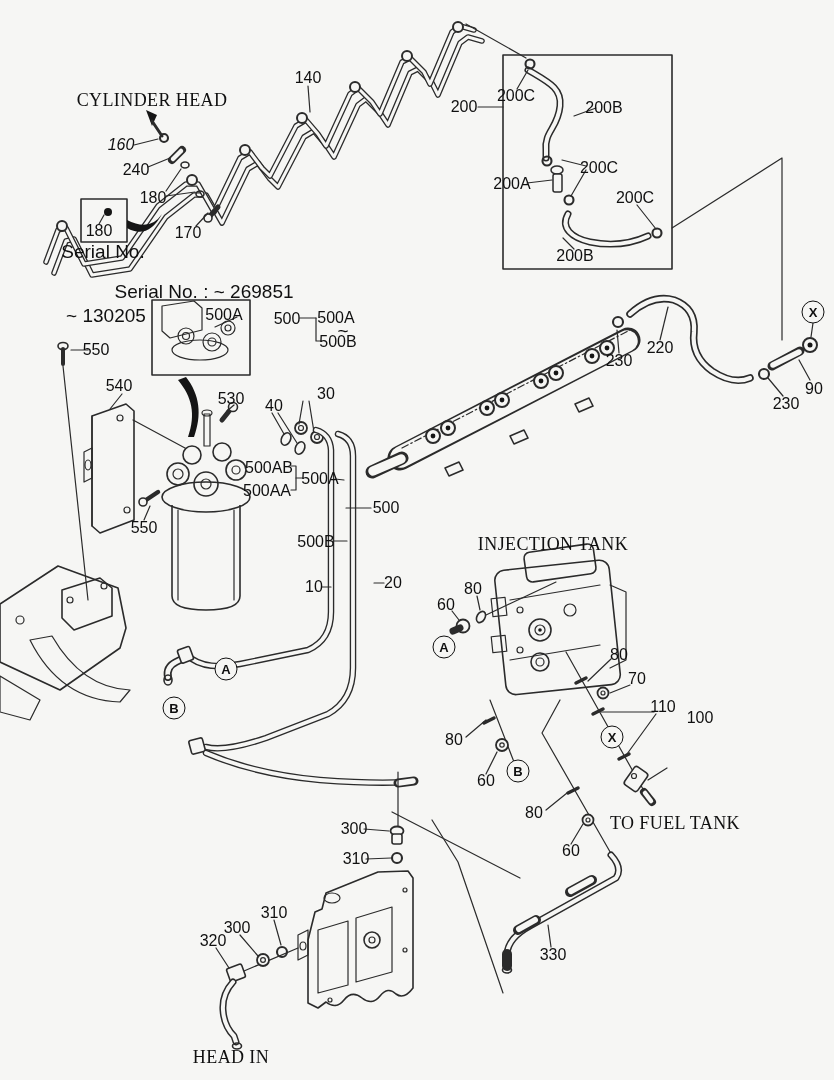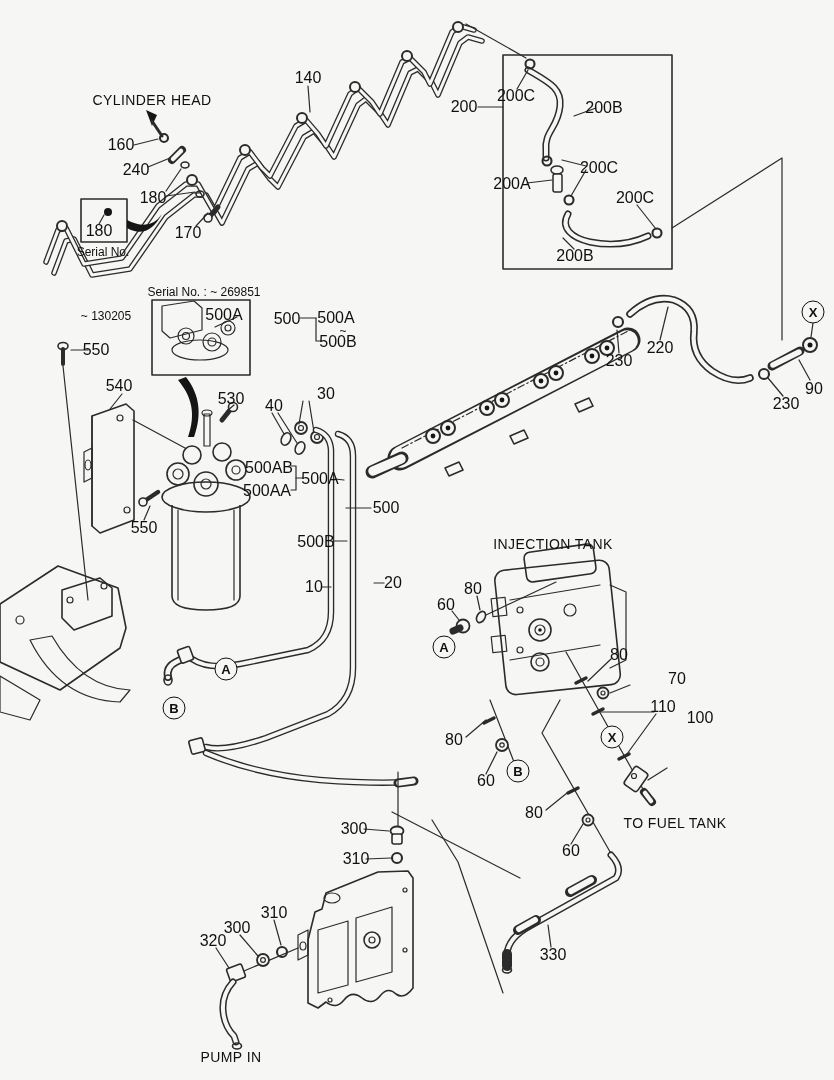--- a/index.html
+++ b/index.html
@@ -7,22 +7,22 @@
   .canvas{position:relative;width:834px;height:1080px;background:#f6f6f4;overflow:hidden;}
   svg{position:absolute;left:0;top:0;}
   .t{stroke:#2b2b2b;stroke-width:1.2;fill:none;stroke-linecap:round;stroke-linejoin:round;}
   .t15{stroke:#2b2b2b;stroke-width:1.6;fill:none;stroke-linejoin:round;}
   .t2{stroke:#2b2b2b;stroke-width:2.1;fill:none;}
   .pk{stroke:#2b2b2b;fill:none;stroke-linecap:round;stroke-linejoin:round;}
   .pw{stroke:#f6f6f4;fill:none;stroke-linecap:round;stroke-linejoin:round;}
   .ring{fill:#f6f6f4;stroke:#2b2b2b;}
   .solid{fill:#151515;stroke:none;}
   .label{position:absolute;transform:translate(-50%,-50%);font-size:16px;color:#101010;white-space:nowrap;z-index:5;}
-  .caption{font-size:14px;letter-spacing:.4px;}
-  .serial{font-size:12px;text-align:right;}
+  .caption{font-size:18px;letter-spacing:.4px;font-family:Liberation Serif, serif;}
+  .serial{font-size:19px;text-align:right;}
   .circled{position:absolute;transform:translate(-50%,-50%);width:21px;height:21px;border:1.7px solid #101010;
            border-radius:50%;background:#f6f6f4;display:flex;align-items:center;justify-content:center;
            font-size:13px;font-weight:bold;color:#101010;z-index:6;}
 </style>
 </head>
 <body>
 
 <div class="canvas">
 <svg width="834" height="1080" viewBox="0 0 834 1080">
   <defs>
@@ -344,21 +344,21 @@
     <path class="pw" stroke-width="4" d="M233,982 Q222,994 223,1010 Q224,1026 234,1036 L236,1042"></path>
     <ellipse class="t15" cx="237" cy="1046" rx="4.5" ry="3"></ellipse>
     <line class="t" x1="274" y1="920" x2="281" y2="945"></line>
     <line class="t" x1="240" y1="935" x2="258" y2="956"></line>
     <line class="t" x1="216" y1="948" x2="229" y2="968"></line>
   </g>
 </svg>
 
 <div>
       <div class="label caption" style="left: 152px; top: 100px;">CYLINDER HEAD</div>
-      <div class="label" style="left: 121px; top: 145px;">160</div>
+      <div class="label" style="left: 121px; top: 145px; font-style: italic;">160</div>
       <div class="label" style="left: 136px; top: 170px;">240</div>
       <div class="label" style="left: 153px; top: 198px;">180</div>
       <div class="label" style="left: 188px; top: 233px;">170</div>
       <div class="label" style="left: 99px; top: 231px;">180</div>
       <div class="label serial" style="left: 103px; top: 252px;">Serial No.</div>
       <div class="label serial" style="left: 106px; top: 268px; margin-top: 48px;">~ 130205</div>
       <div class="label" style="left: 308px; top: 78px;">140</div>
       <div class="label" style="left: 464px; top: 107px;">200</div>
       <div class="label" style="left: 516px; top: 96px;">200C</div>
       <div class="label" style="left: 604px; top: 108px;">200B</div>
@@ -386,35 +386,35 @@
       <div class="label" style="left: 320px; top: 479px;">500A</div>
       <div class="label" style="left: 386px; top: 508px;">500</div>
       <div class="label" style="left: 316px; top: 542px;">500B</div>
       <div class="label" style="left: 144px; top: 528px;">550</div>
       <div class="label" style="left: 314px; top: 587px; text-align: right;">10</div>
       <div class="label" style="left: 393px; top: 583px;">20</div>
       <div class="label caption" style="left: 553px; top: 544px;">INJECTION TANK</div>
       <div class="label" style="left: 473px; top: 589px;">80</div>
       <div class="label" style="left: 446px; top: 605px;">60</div>
       <div class="label" style="left: 619px; top: 655px;">80</div>
-      <div class="label" style="left: 637px; top: 679px; margin-left: 40px;">70</div>
+      <div class="label" style="left: 637px; top: 679px;">70</div>
       <div class="label" style="left: 663px; top: 707px;">110</div>
       <div class="label" style="left: 676px; top: 718px; margin-left: 24px;">100</div>
       <div class="label" style="left: 454px; top: 740px;">80</div>
       <div class="label" style="left: 486px; top: 781px;">60</div>
       <div class="label" style="left: 534px; top: 813px;">80</div>
       <div class="label" style="left: 571px; top: 851px;">60</div>
       <div class="label caption" style="left: 675px; top: 823px;">TO FUEL TANK</div>
       <div class="label" style="left: 553px; top: 955px;">330</div>
       <div class="label" style="left: 354px; top: 829px;">300</div>
       <div class="label" style="left: 356px; top: 859px;">310</div>
       <div class="label" style="left: 274px; top: 913px;">310</div>
       <div class="label" style="left: 237px; top: 928px;">300</div>
       <div class="label" style="left: 213px; top: 941px;">320</div>
-      <div class="label caption" style="left: 231px; top: 1057px;">PUMP IN</div>
+      <div class="label caption" style="left: 231px; top: 1057px;">HEAD IN</div>
       <div class="circled" style="left: 226px; top: 669px;">A</div>
       <div class="circled" style="left: 174px; top: 708px;">B</div>
       <div class="circled" style="left: 444px; top: 647px;">A</div>
       <div class="circled" style="left: 518px; top: 771px;">B</div>
       <div class="circled" style="left: 813px; top: 312px;">X</div>
       <div class="circled" style="left: 612px; top: 737px;">X</div>
     </div>
 </div>
 
 </body></html>

